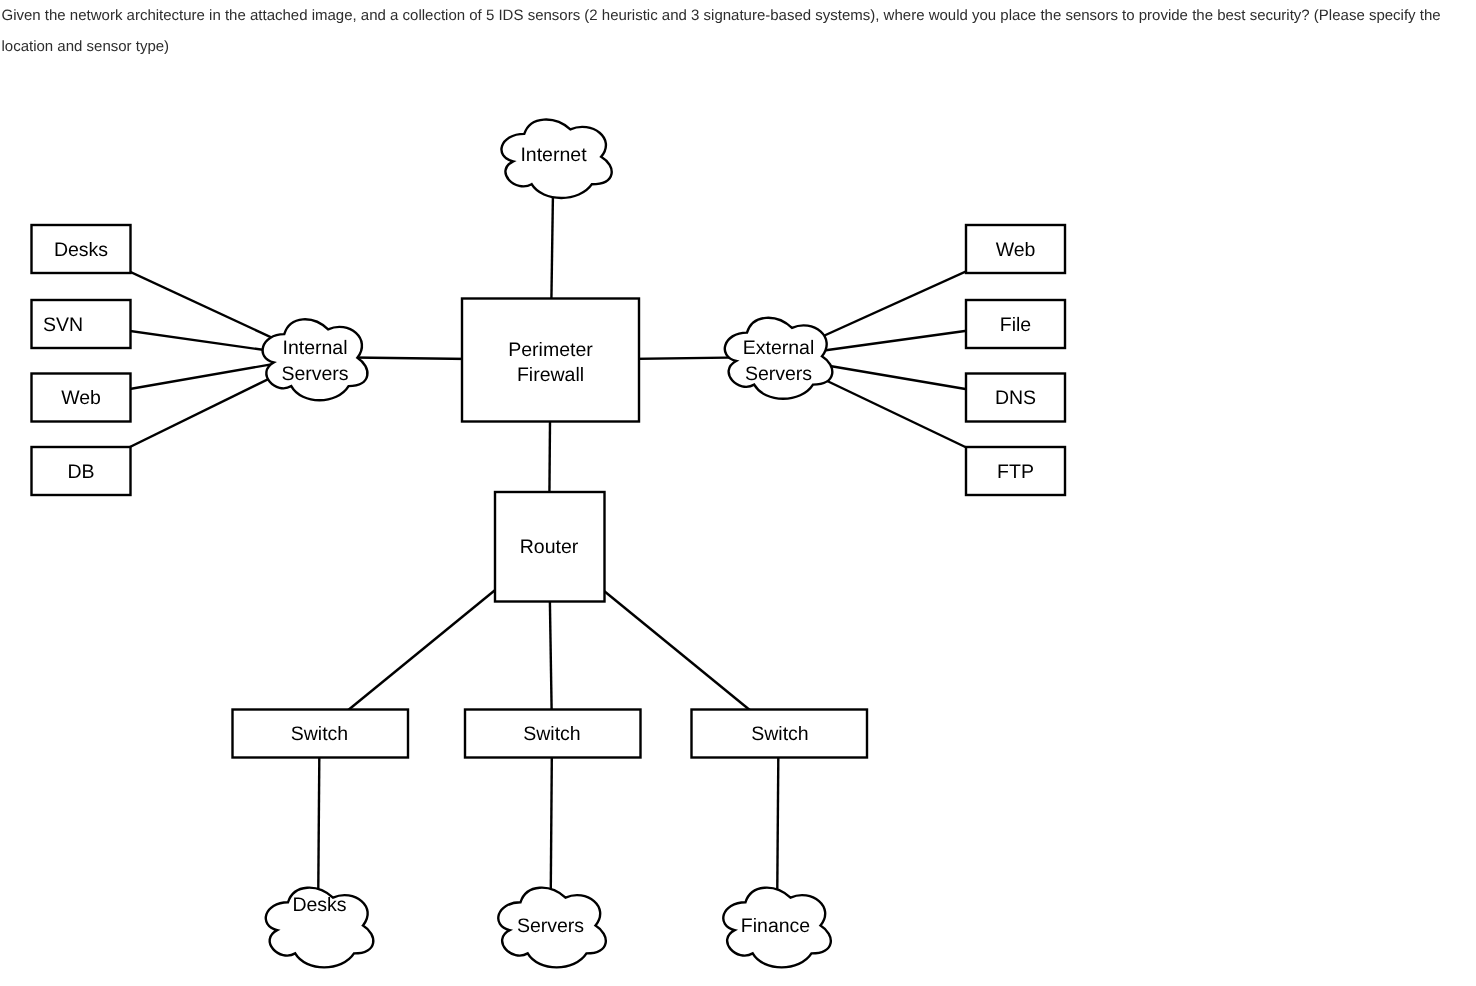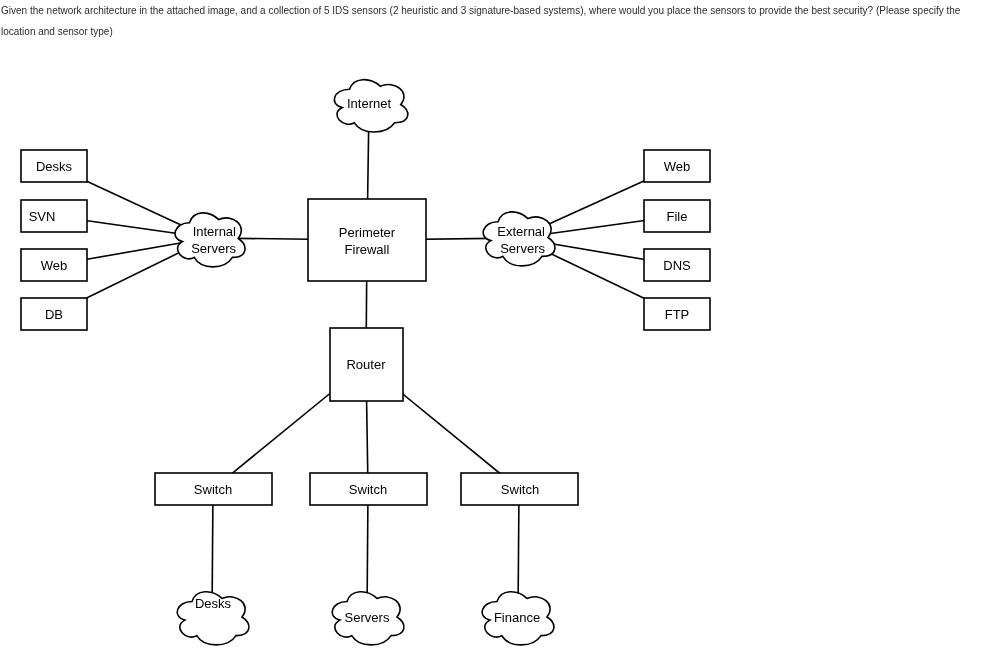--- a/index.html
+++ b/index.html
@@ -33,21 +33,21 @@
     position: absolute;
     transform: translate(-50%, -50%);
     font-size: 13px;
     line-height: 17px;
     color: #000000;
     text-align: center;
     white-space: nowrap;
   }
   .lbl.wrap { white-space: normal; }
   .w66 { width: 66px; }
-  .w52 { width: 52px; text-align: right; }
+  .w52 { width: 52px; }
 </style>
 </head>
 <body>
 
 <div class="stage">
 
   <div class="question">Given the network architecture in the attached image, and a collection of 5 IDS sensors (2 heuristic and 3 signature-based systems), where would you place the sensors to provide the best security? (Please specify the location and sensor type)</div>
 
   <div class="diagram">
 

